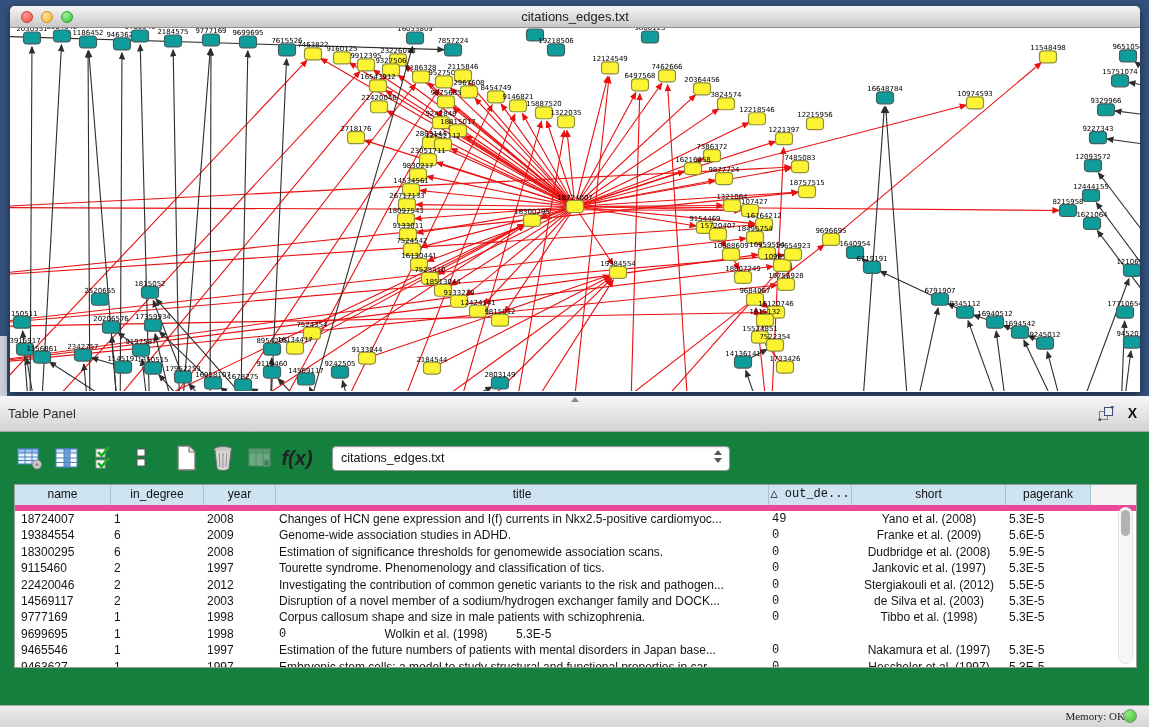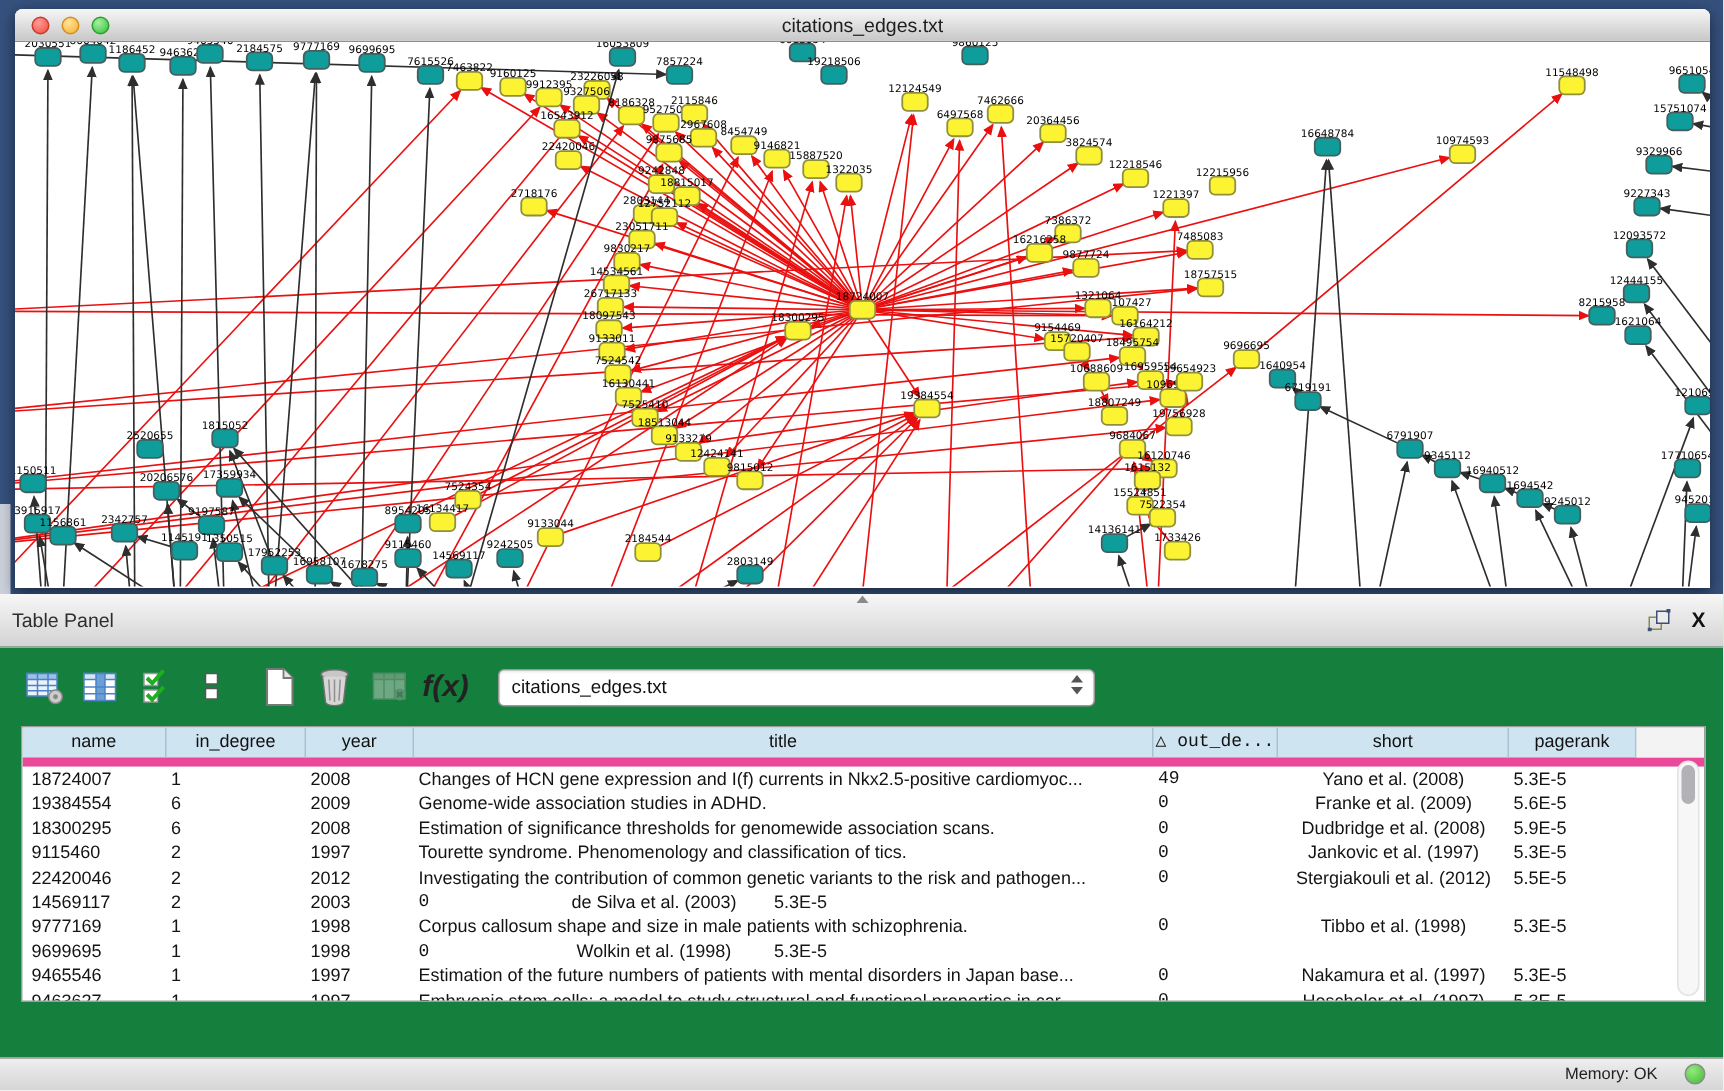--- a/index.html
+++ b/index.html
@@ -58,21 +58,21 @@
   
   .tabs{position:absolute;left:50%;transform:translateX(-50%);top:277px;display:flex;height:22px;}
   .tab{font-size:12.5px;color:#222;background:linear-gradient(#ffffff,#ebebeb);border:1px solid #9c9c9c;
        border-left-width:0;padding:0 14px;line-height:20px;font-family:"Liberation Sans",sans-serif;}
   .tab:first-child{border-radius:5px 0 0 5px;border-left-width:1px;}
   .tab:last-child{border-radius:0 5px 5px 0;}
   .tab.sel{background:linear-gradient(#909090,#6e6e6e);color:#f2f2f2;border-color:#7c7c7c;}
   
   .status-bar{position:absolute;left:0;top:705px;width:1149px;height:22px;
               background:linear-gradient(#eeeeee,#d5d5d5);border-top:1px solid #ababab;box-sizing:border-box;}
-  .mem{position:absolute;right:44px;top:4px;font-size:11px;color:#222;}
+  .mem{position:absolute;right:24px;top:4px;font-size:11px;color:#222;font-family:Liberation Serif, serif;}
   .memdot{position:absolute;right:12px;top:3px;width:14px;height:14px;border-radius:50%;
           background:radial-gradient(circle at 35% 30%,#95e881,#3fbe2d);border:1px solid #8d8d8d;box-sizing:border-box;}
 </style>
 </head>
 <body>
 
 <div class="screen">
 
   <div class="desktop">
     <div class="left-strip"></div>
@@ -658,20 +658,21 @@
             <div class="td c-year">2012</div>
             <div class="td c-title">Investigating the contribution of common genetic variants to the risk and pathogen...</div>
             <div class="td c-out">0</div>
             <div class="td c-short">Stergiakouli et al. (2012)</div>
             <div class="td c-page">5.5E-5</div>
           </div>
           <div class="tr">
             <div class="td c-name">14569117</div>
             <div class="td c-in">2</div>
             <div class="td c-year">2003</div>
+            <div class="td c-title">Disruption of a novel member of a sodium/hydrogen exchanger family and DOCK...</div>
             <div class="td c-out">0</div>
             <div class="td c-short">de Silva et al. (2003)</div>
             <div class="td c-page">5.3E-5</div>
           </div>
           <div class="tr">
             <div class="td c-name">9777169</div>
             <div class="td c-in">1</div>
             <div class="td c-year">1998</div>
             <div class="td c-title">Corpus callosum shape and size in male patients with schizophrenia.</div>
             <div class="td c-out">0</div>

